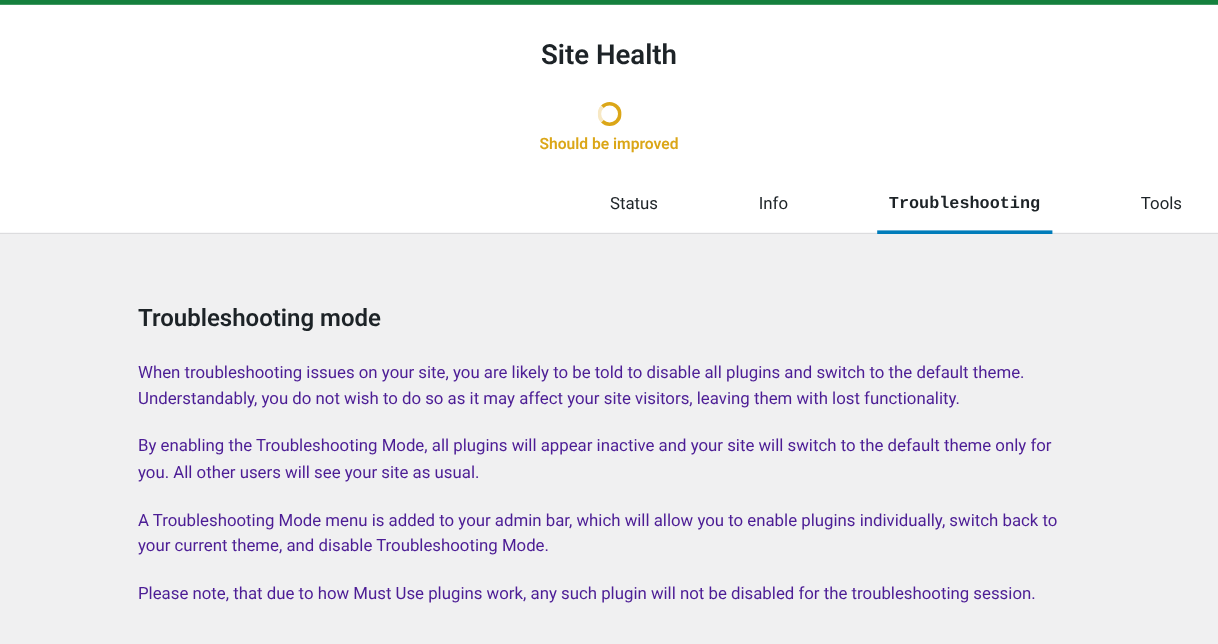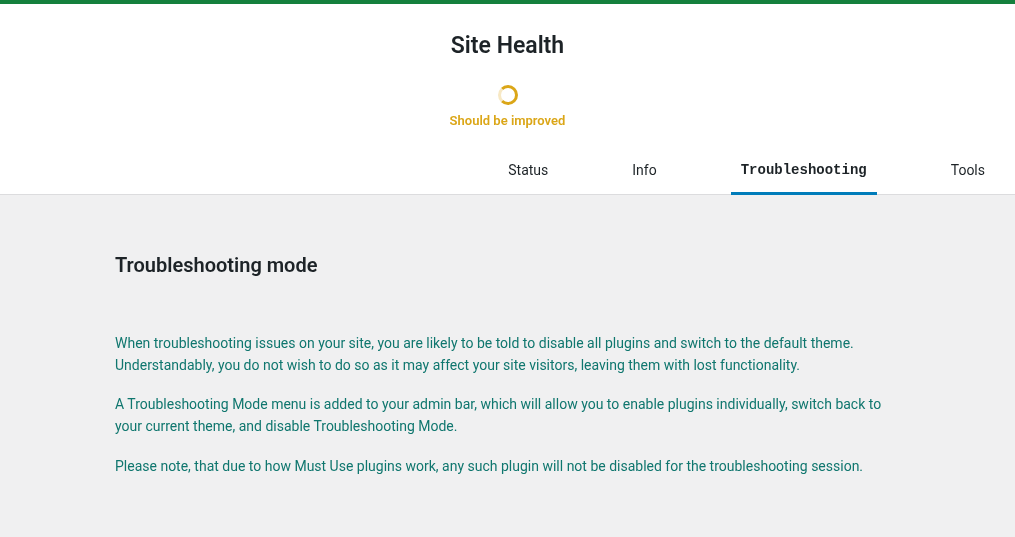--- a/index.html
+++ b/index.html
@@ -69,26 +69,26 @@
       border-bottom-color: #007cba;
       font-family: Liberation Mono, monospace;
     }
     .content {
       padding: 58px 115px 40px;
     }
     .section-title {
       font-size: 20px;
       font-weight: 600;
       color: #1d2327;
-      margin-bottom: 56px;
+      margin-bottom: 24px;
     }
     .para {
       font-size: 14px;
       line-height: 1.55;
-      color: #0f766e;
+      color: #4c1d95;
       margin-bottom: 18px;
     }
     .button-row {
       text-align: center;
       padding-top: 18px;
       position: relative;
     }
   </style>
 </head>
 <body>
@@ -106,20 +106,21 @@
     <a class="tab">Info</a>
     <a class="tab active">Troubleshooting</a>
     <a class="tab">Tools</a>
   </nav>
 </div>
 
 <div class="content">
   <h2 class="section-title">Troubleshooting mode</h2>
 
   <p class="para">When troubleshooting issues on your site, you are likely to be told to disable all plugins and switch to the default theme. Understandably, you do not wish to do so as it may affect your site visitors, leaving them with lost functionality.</p>
+  <p class="para">By enabling the Troubleshooting Mode, all plugins will appear inactive and your site will switch to the default theme only for you. All other users will see your site as usual.</p>
   <p class="para">A Troubleshooting Mode menu is added to your admin bar, which will allow you to enable plugins individually, switch back to your current theme, and disable Troubleshooting Mode.</p>
   <p class="para">Please note, that due to how Must Use plugins work, any such plugin will not be disabled for the troubleshooting session.</p>
 
   <div class="button-row">
     
     
   </div>
 </div>
 
 </body></html>

